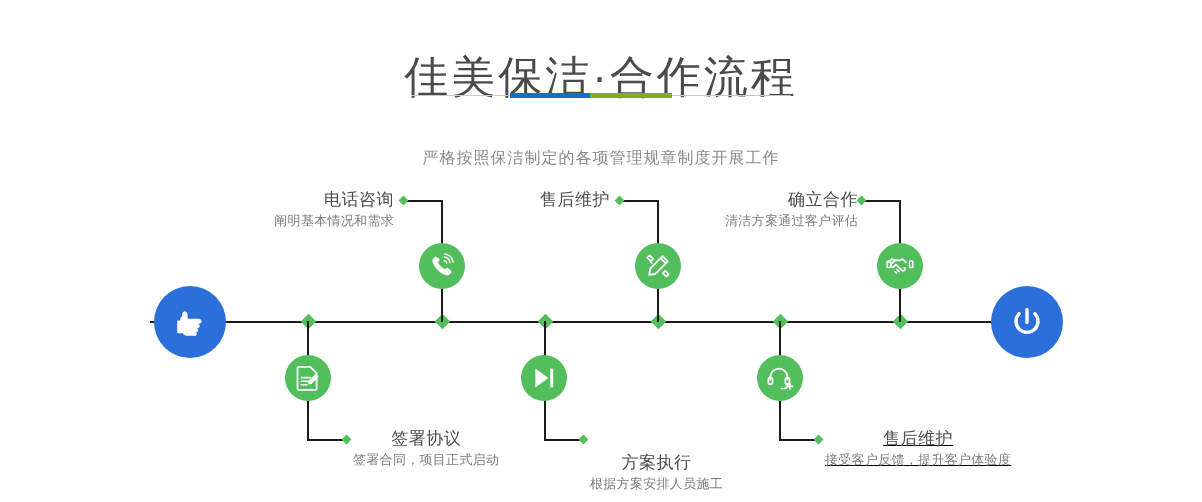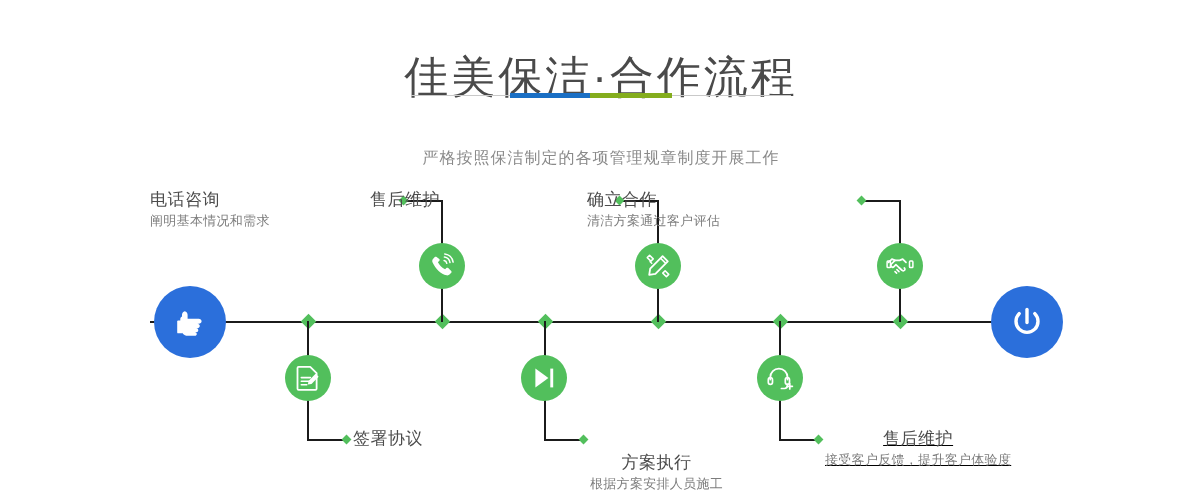--- a/index.html
+++ b/index.html
@@ -140,21 +140,21 @@
     justify-content: center;
   }
   .step-icon svg { display: block; }
 
   
   .label-block {
     position: absolute;
     white-space: nowrap;
   }
   .label-block.top {
-    text-align: left;
+    text-align: right;
   }
   .label-block.bottom {
     text-align: center;
   }
   .label-title {
     font-size: 17px;
     line-height: 22px;
     color: #4c4c4c;
     letter-spacing: 0.5px;
   }
@@ -302,27 +302,28 @@
 
   <div class="label-block top" style="left:150px; top:189px; width:244px;">
     <div class="label-title">电话咨询</div>
     <div class="label-desc">阐明基本情况和需求</div>
   </div>
 
   <div class="label-block top" style="left:370px; top:189px; width:240px;">
     <div class="label-title">售后维护</div>
   </div>
 
-  <div class="label-block top" style="left:587px; top:189px; width:242px;">
+  <div class="label-block top" style="left:616px; top:189px; width:242px;">
     <div class="label-title">确立合作</div>
     <div class="label-desc">清洁方案通过客户评估</div>
   </div>
 
   <div class="label-block bottom" style="left:353px; top:428px;">
     <div class="label-title">签署协议</div>
+    <div class="label-desc">签署合同，项目正式启动</div>
   </div>
 
   <div class="label-block bottom" style="left:590px; top:452px;">
     <div class="label-title">方案执行</div>
     <div class="label-desc">根据方案安排人员施工</div>
   </div>
 
   <div class="label-block bottom" style="left:825px; top:428px;text-decoration:underline;">
     <div class="label-title">售后维护</div>
     <div class="label-desc">接受客户反馈，提升客户体验度</div>

